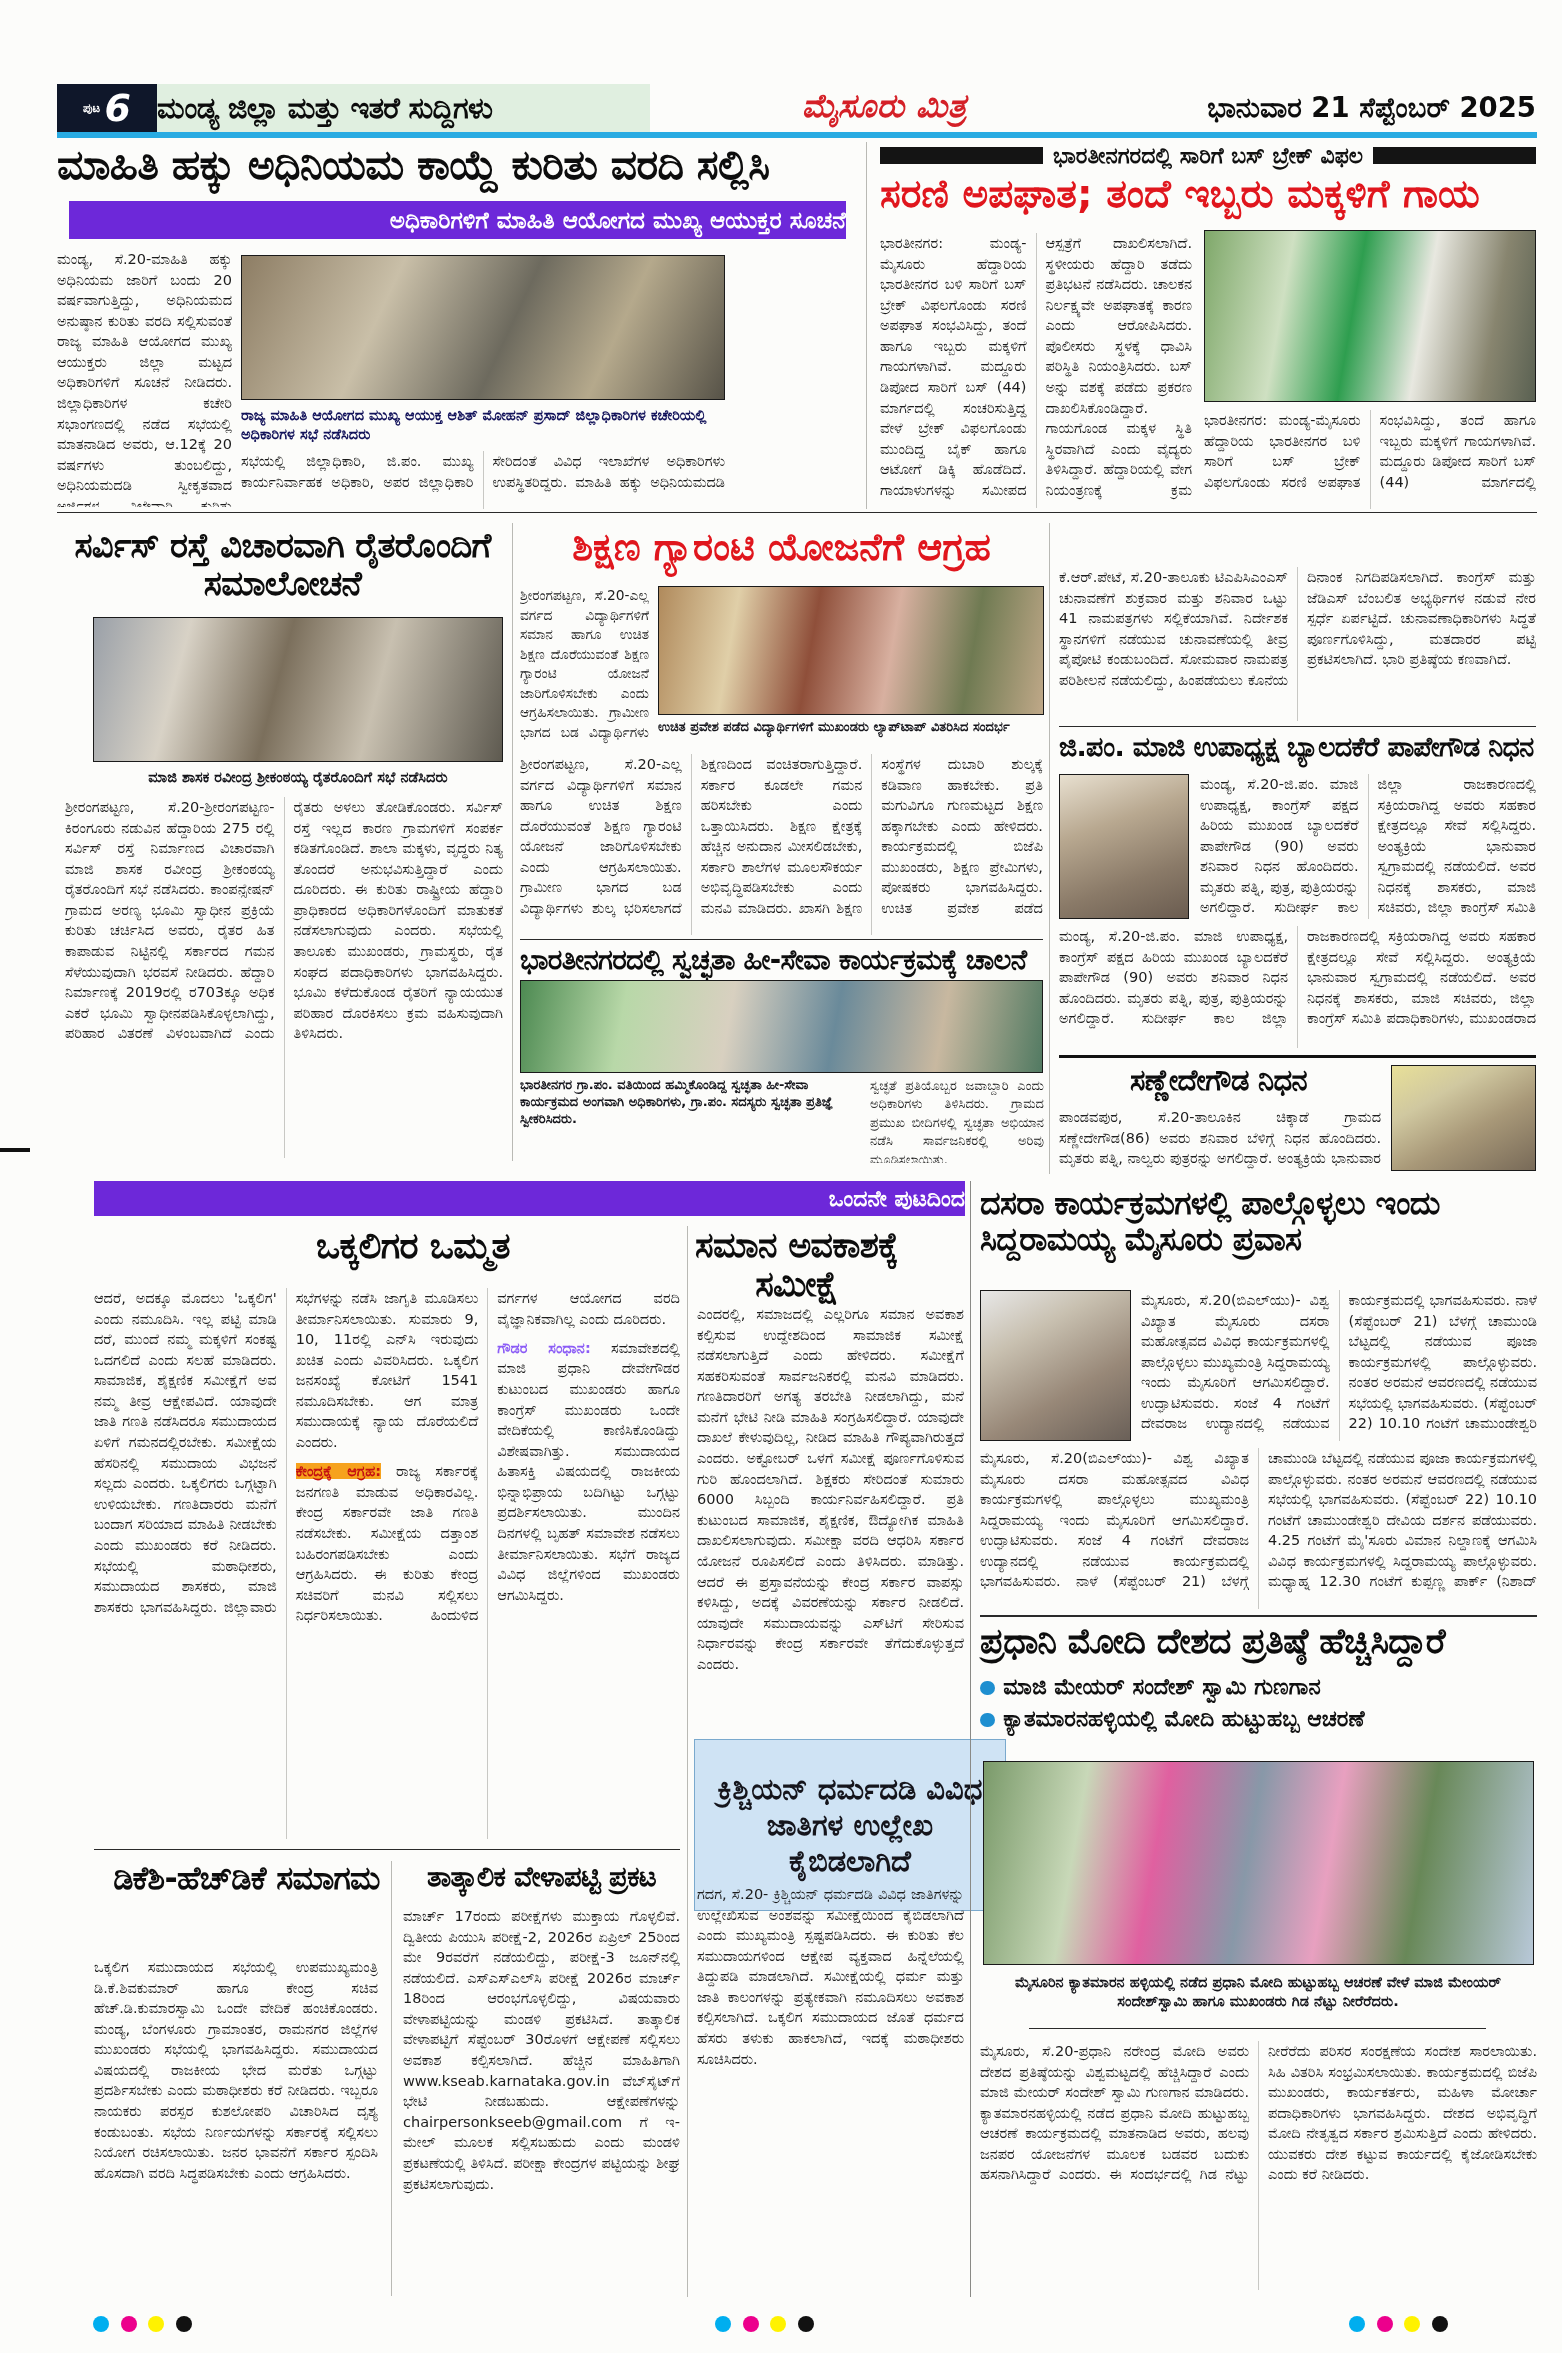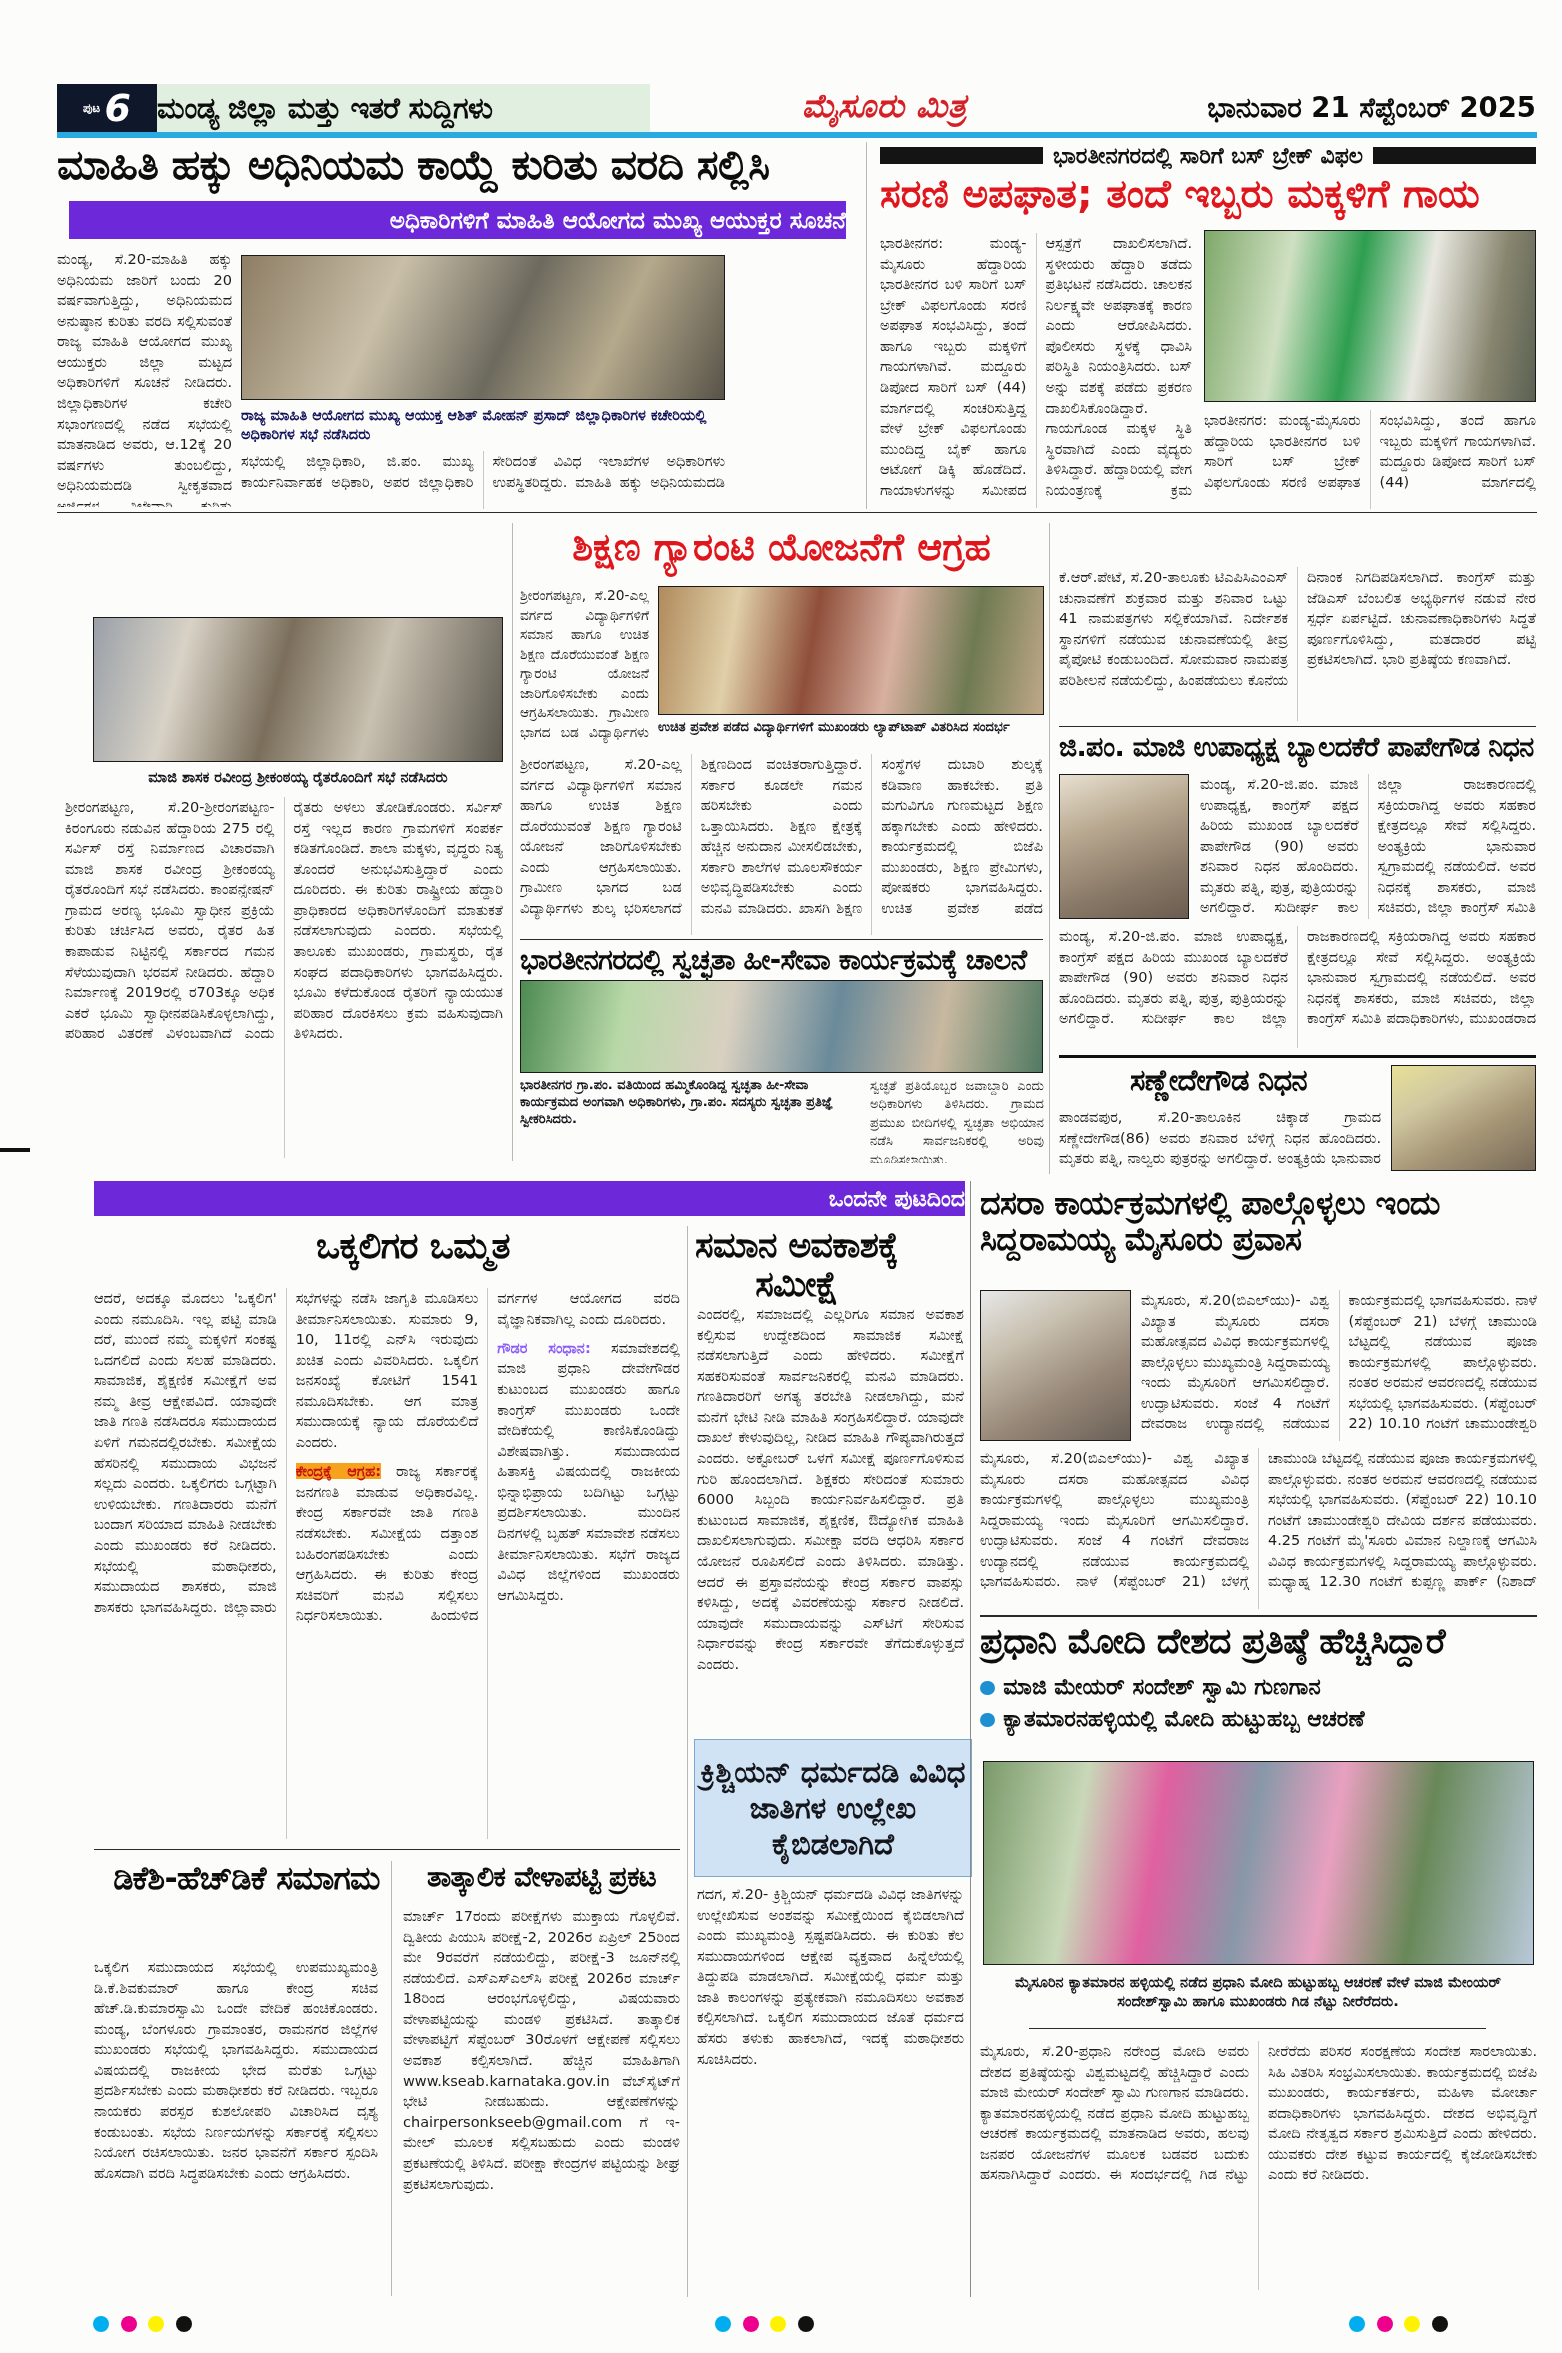--- a/index.html
+++ b/index.html
@@ -63,20 +63,21 @@
     <span>ಭಾರತೀನಗರದಲ್ಲಿ ಸಾರಿಗೆ ಬಸ್ ಬ್ರೇಕ್ ವಿಫಲ</span>
     <span class="kickbar"></span>
   </div>
   <div class="abs headline-red" style="left:880px;top:172px;width:656px;font-size:39px;">ಸರಣಿ ಅಪಘಾತ; ತಂದೆ ಇಬ್ಬರು ಮಕ್ಕಳಿಗೆ ಗಾಯ</div>
   <div class="abs photo" style="left:1204px;top:230px;width:332px;height:172px;background:linear-gradient(100deg,#7fa86a 0%,#cfe0c2 25%,#2e9e4f 45%,#e8e8e0 65%,#88856f 85%,#5a6152 100%);"></div>
   <div class="abs bodytext" style="left:880px;top:233px;width:312px;height:275px;overflow:hidden;column-count:2;">ಭಾರತೀನಗರ: ಮಂಡ್ಯ-ಮೈಸೂರು ಹೆದ್ದಾರಿಯ ಭಾರತೀನಗರ ಬಳಿ ಸಾರಿಗೆ ಬಸ್ ಬ್ರೇಕ್ ವಿಫಲಗೊಂಡು ಸರಣಿ ಅಪಘಾತ ಸಂಭವಿಸಿದ್ದು, ತಂದೆ ಹಾಗೂ ಇಬ್ಬರು ಮಕ್ಕಳಿಗೆ ಗಾಯಗಳಾಗಿವೆ. ಮದ್ದೂರು ಡಿಪೋದ ಸಾರಿಗೆ ಬಸ್ (44) ಮಾರ್ಗದಲ್ಲಿ ಸಂಚರಿಸುತ್ತಿದ್ದ ವೇಳೆ ಬ್ರೇಕ್ ವಿಫಲಗೊಂಡು ಮುಂದಿದ್ದ ಬೈಕ್ ಹಾಗೂ ಆಟೋಗೆ ಡಿಕ್ಕಿ ಹೊಡೆದಿದೆ. ಗಾಯಾಳುಗಳನ್ನು ಸಮೀಪದ ಆಸ್ಪತ್ರೆಗೆ ದಾಖಲಿಸಲಾಗಿದೆ. ಸ್ಥಳೀಯರು ಹೆದ್ದಾರಿ ತಡೆದು ಪ್ರತಿಭಟನೆ ನಡೆಸಿದರು. ಚಾಲಕನ ನಿರ್ಲಕ್ಷ್ಯವೇ ಅಪಘಾತಕ್ಕೆ ಕಾರಣ ಎಂದು ಆರೋಪಿಸಿದರು. ಪೊಲೀಸರು ಸ್ಥಳಕ್ಕೆ ಧಾವಿಸಿ ಪರಿಸ್ಥಿತಿ ನಿಯಂತ್ರಿಸಿದರು. ಬಸ್ ಅನ್ನು ವಶಕ್ಕೆ ಪಡೆದು ಪ್ರಕರಣ ದಾಖಲಿಸಿಕೊಂಡಿದ್ದಾರೆ. ಗಾಯಗೊಂಡ ಮಕ್ಕಳ ಸ್ಥಿತಿ ಸ್ಥಿರವಾಗಿದೆ ಎಂದು ವೈದ್ಯರು ತಿಳಿಸಿದ್ದಾರೆ. ಹೆದ್ದಾರಿಯಲ್ಲಿ ವೇಗ ನಿಯಂತ್ರಣಕ್ಕೆ ಕ್ರಮ ಕೈಗೊಳ್ಳುವಂತೆ ಗ್ರಾಮಸ್ಥರು ಒತ್ತಾಯಿಸಿದರು. ಸಾರಿಗೆ ಇಲಾಖೆ ಅಧಿಕಾರಿಗಳು ಬಸ್ ತಪಾಸಣೆ ನಡೆಸಿದರು.</div>
   <div class="abs bodytext" style="left:1204px;top:410px;width:332px;height:99px;overflow:hidden;column-count:2;">ಭಾರತೀನಗರ: ಮಂಡ್ಯ-ಮೈಸೂರು ಹೆದ್ದಾರಿಯ ಭಾರತೀನಗರ ಬಳಿ ಸಾರಿಗೆ ಬಸ್ ಬ್ರೇಕ್ ವಿಫಲಗೊಂಡು ಸರಣಿ ಅಪಘಾತ ಸಂಭವಿಸಿದ್ದು, ತಂದೆ ಹಾಗೂ ಇಬ್ಬರು ಮಕ್ಕಳಿಗೆ ಗಾಯಗಳಾಗಿವೆ. ಮದ್ದೂರು ಡಿಪೋದ ಸಾರಿಗೆ ಬಸ್ (44) ಮಾರ್ಗದಲ್ಲಿ ಸಂಚರಿಸುತ್ತಿದ್ದ ವೇಳೆ ಬ್ರೇಕ್ ವಿಫಲಗೊಂಡು ಮುಂದಿದ್ದ ಬೈಕ್ ಹಾಗೂ ಆಟೋಗೆ ಡಿಕ್ಕಿ ಹೊಡೆದಿದೆ. ಗಾಯಾಳುಗಳನ್ನು ಸಮೀಪದ ಆಸ್ಪತ್ರೆಗೆ ದಾಖಲಿಸಲಾಗಿದೆ. ಸ್ಥಳೀಯರು ಹೆದ್ದಾರಿ ತಡೆದು ಪ್ರತಿಭಟನೆ ನಡೆಸಿದರು. ಚಾಲಕನ ನಿರ್ಲಕ್ಷ್ಯವೇ ಅಪಘಾತಕ್ಕೆ ಕಾರಣ ಎಂದು ಆರೋಪಿಸಿದರು. ಪೊಲೀಸರು ಸ್ಥಳಕ್ಕೆ ಧಾವಿಸಿ ಪರಿಸ್ಥಿತಿ ನಿಯಂತ್ರಿಸಿದರು. ಬಸ್ ಅನ್ನು ವಶಕ್ಕೆ ಪಡೆದು ಪ್ರಕರಣ ದಾಖಲಿಸಿಕೊಂಡಿದ್ದಾರೆ. ಗಾಯಗೊಂಡ ಮಕ್ಕಳ ಸ್ಥಿತಿ ಸ್ಥಿರವಾಗಿದೆ ಎಂದು ವೈದ್ಯರು ತಿಳಿಸಿದ್ದಾರೆ. ಹೆದ್ದಾರಿಯಲ್ಲಿ ವೇಗ ನಿಯಂತ್ರಣಕ್ಕೆ ಕ್ರಮ ಕೈಗೊಳ್ಳುವಂತೆ ಗ್ರಾಮಸ್ಥರು ಒತ್ತಾಯಿಸಿದರು. ಸಾರಿಗೆ ಇಲಾಖೆ ಅಧಿಕಾರಿಗಳು ಬಸ್ ತಪಾಸಣೆ ನಡೆಸಿದರು.</div>
 
   <div class="abs hrule" style="left:57px;top:512px;width:1480px;"></div>
 
+  <div class="abs headline-black center" style="left:65px;top:526px;width:435px;font-size:34px;">ಸರ್ವಿಸ್ ರಸ್ತೆ ವಿಚಾರವಾಗಿ ರೈತರೊಂದಿಗೆ ಸಮಾಲೋಚನೆ</div>
   <div class="abs photo" style="left:93px;top:617px;width:410px;height:145px;background:linear-gradient(105deg,#9aa0a8 0%,#d8d2c6 22%,#7b6f5c 45%,#c8c0b0 68%,#5e5a50 100%);"></div>
   <div class="abs caption center" style="left:93px;top:768px;width:410px;">ಮಾಜಿ ಶಾಸಕ ರವೀಂದ್ರ ಶ್ರೀಕಂಠಯ್ಯ ರೈತರೊಂದಿಗೆ ಸಭೆ ನಡೆಸಿದರು</div>
   <div class="abs bodytext cols2" style="left:65px;top:797px;width:438px;height:361px;overflow:hidden;">ಶ್ರೀರಂಗಪಟ್ಟಣ, ಸೆ.20-ಶ್ರೀರಂಗಪಟ್ಟಣ-ಕಿರಂಗೂರು ನಡುವಿನ ಹೆದ್ದಾರಿಯ 275 ರಲ್ಲಿ ಸರ್ವಿಸ್ ರಸ್ತೆ ನಿರ್ಮಾಣದ ವಿಚಾರವಾಗಿ ಮಾಜಿ ಶಾಸಕ ರವೀಂದ್ರ ಶ್ರೀಕಂಠಯ್ಯ ರೈತರೊಂದಿಗೆ ಸಭೆ ನಡೆಸಿದರು. ಕಾಂಪನ್ಸೇಷನ್ ಗ್ರಾಮದ ಅರಣ್ಯ ಭೂಮಿ ಸ್ವಾಧೀನ ಪ್ರಕ್ರಿಯೆ ಕುರಿತು ಚರ್ಚಿಸಿದ ಅವರು, ರೈತರ ಹಿತ ಕಾಪಾಡುವ ನಿಟ್ಟಿನಲ್ಲಿ ಸರ್ಕಾರದ ಗಮನ ಸೆಳೆಯುವುದಾಗಿ ಭರವಸೆ ನೀಡಿದರು. ಹೆದ್ದಾರಿ ನಿರ್ಮಾಣಕ್ಕೆ 2019ರಲ್ಲಿ ರ703ಕ್ಕೂ ಅಧಿಕ ಎಕರೆ ಭೂಮಿ ಸ್ವಾಧೀನಪಡಿಸಿಕೊಳ್ಳಲಾಗಿದ್ದು, ಪರಿಹಾರ ವಿತರಣೆ ವಿಳಂಬವಾಗಿದೆ ಎಂದು ರೈತರು ಅಳಲು ತೋಡಿಕೊಂಡರು. ಸರ್ವಿಸ್ ರಸ್ತೆ ಇಲ್ಲದ ಕಾರಣ ಗ್ರಾಮಗಳಿಗೆ ಸಂಪರ್ಕ ಕಡಿತಗೊಂಡಿದೆ. ಶಾಲಾ ಮಕ್ಕಳು, ವೃದ್ಧರು ನಿತ್ಯ ತೊಂದರೆ ಅನುಭವಿಸುತ್ತಿದ್ದಾರೆ ಎಂದು ದೂರಿದರು. ಈ ಕುರಿತು ರಾಷ್ಟ್ರೀಯ ಹೆದ್ದಾರಿ ಪ್ರಾಧಿಕಾರದ ಅಧಿಕಾರಿಗಳೊಂದಿಗೆ ಮಾತುಕತೆ ನಡೆಸಲಾಗುವುದು ಎಂದರು. ಸಭೆಯಲ್ಲಿ ತಾಲೂಕು ಮುಖಂಡರು, ಗ್ರಾಮಸ್ಥರು, ರೈತ ಸಂಘದ ಪದಾಧಿಕಾರಿಗಳು ಭಾಗವಹಿಸಿದ್ದರು. ಭೂಮಿ ಕಳೆದುಕೊಂಡ ರೈತರಿಗೆ ನ್ಯಾಯಯುತ ಪರಿಹಾರ ದೊರಕಿಸಲು ಕ್ರಮ ವಹಿಸುವುದಾಗಿ ತಿಳಿಸಿದರು.</div>
   <div class="abs vrule" style="left:512px;top:523px;height:638px;"></div>
 
   <div class="abs headline-red center" style="left:520px;top:526px;width:523px;font-size:38px;">ಶಿಕ್ಷಣ ಗ್ಯಾರಂಟಿ ಯೋಜನೆಗೆ ಆಗ್ರಹ</div>
   <div class="abs photo" style="left:658px;top:586px;width:386px;height:129px;background:linear-gradient(100deg,#b08a5c 0%,#e0cfa8 20%,#8f4f3a 40%,#d8b0a0 60%,#6f7a52 80%,#bfa888 100%);"></div>
   <div class="abs caption" style="left:658px;top:719px;width:386px;font-size:13px;">ಉಚಿತ ಪ್ರವೇಶ ಪಡೆದ ವಿದ್ಯಾರ್ಥಿಗಳಿಗೆ ಮುಖಂಡರು ಲ್ಯಾಪ್‌ಟಾಪ್ ವಿತರಿಸಿದ ಸಂದರ್ಭ</div>
   <div class="abs bodytext" style="left:520px;top:586px;width:129px;height:159px;overflow:hidden;font-size:13.8px;">ಶ್ರೀರಂಗಪಟ್ಟಣ, ಸೆ.20-ಎಲ್ಲ ವರ್ಗದ ವಿದ್ಯಾರ್ಥಿಗಳಿಗೆ ಸಮಾನ ಹಾಗೂ ಉಚಿತ ಶಿಕ್ಷಣ ದೊರೆಯುವಂತೆ ಶಿಕ್ಷಣ ಗ್ಯಾರಂಟಿ ಯೋಜನೆ ಜಾರಿಗೊಳಿಸಬೇಕು ಎಂದು ಆಗ್ರಹಿಸಲಾಯಿತು. ಗ್ರಾಮೀಣ ಭಾಗದ ಬಡ ವಿದ್ಯಾರ್ಥಿಗಳು ಶುಲ್ಕ ಭರಿಸಲಾಗದೆ ಶಿಕ್ಷಣದಿಂದ ವಂಚಿತರಾಗುತ್ತಿದ್ದಾರೆ. ಸರ್ಕಾರ ಕೂಡಲೇ ಗಮನ ಹರಿಸಬೇಕು ಎಂದು ಒತ್ತಾಯಿಸಿದರು. ಶಿಕ್ಷಣ ಕ್ಷೇತ್ರಕ್ಕೆ ಹೆಚ್ಚಿನ ಅನುದಾನ ಮೀಸಲಿಡಬೇಕು, ಸರ್ಕಾರಿ ಶಾಲೆಗಳ ಮೂಲಸೌಕರ್ಯ ಅಭಿವೃದ್ಧಿಪಡಿಸಬೇಕು ಎಂದು ಮನವಿ ಮಾಡಿದರು. ಖಾಸಗಿ ಶಿಕ್ಷಣ ಸಂಸ್ಥೆಗಳ ದುಬಾರಿ ಶುಲ್ಕಕ್ಕೆ ಕಡಿವಾಣ ಹಾಕಬೇಕು. ಪ್ರತಿ ಮಗುವಿಗೂ ಗುಣಮಟ್ಟದ ಶಿಕ್ಷಣ ಹಕ್ಕಾಗಬೇಕು ಎಂದು ಹೇಳಿದರು. ಕಾರ್ಯಕ್ರಮದಲ್ಲಿ ಬಿಜೆಪಿ ಮುಖಂಡರು, ಶಿಕ್ಷಣ ಪ್ರೇಮಿಗಳು, ಪೋಷಕರು ಭಾಗವಹಿಸಿದ್ದರು. ಉಚಿತ ಪ್ರವೇಶ ಪಡೆದ ವಿದ್ಯಾರ್ಥಿಗಳಿಗೆ ಲ್ಯಾಪ್‌ಟಾಪ್ ಹಾಗೂ ಶೈಕ್ಷಣಿಕ ಸಾಮಗ್ರಿ ವಿತರಿಸಲಾಯಿತು. ಮುಂದಿನ ದಿನಗಳಲ್ಲಿ ಹೋಬಳಿ ಮಟ್ಟದಲ್ಲಿ ಜಾಗೃತಿ ಸಭೆಗಳನ್ನು ನಡೆಸುವುದಾಗಿ ತಿಳಿಸಿದರು.</div>
   <div class="abs bodytext cols3" style="left:520px;top:754px;width:523px;height:181px;overflow:hidden;">ಶ್ರೀರಂಗಪಟ್ಟಣ, ಸೆ.20-ಎಲ್ಲ ವರ್ಗದ ವಿದ್ಯಾರ್ಥಿಗಳಿಗೆ ಸಮಾನ ಹಾಗೂ ಉಚಿತ ಶಿಕ್ಷಣ ದೊರೆಯುವಂತೆ ಶಿಕ್ಷಣ ಗ್ಯಾರಂಟಿ ಯೋಜನೆ ಜಾರಿಗೊಳಿಸಬೇಕು ಎಂದು ಆಗ್ರಹಿಸಲಾಯಿತು. ಗ್ರಾಮೀಣ ಭಾಗದ ಬಡ ವಿದ್ಯಾರ್ಥಿಗಳು ಶುಲ್ಕ ಭರಿಸಲಾಗದೆ ಶಿಕ್ಷಣದಿಂದ ವಂಚಿತರಾಗುತ್ತಿದ್ದಾರೆ. ಸರ್ಕಾರ ಕೂಡಲೇ ಗಮನ ಹರಿಸಬೇಕು ಎಂದು ಒತ್ತಾಯಿಸಿದರು. ಶಿಕ್ಷಣ ಕ್ಷೇತ್ರಕ್ಕೆ ಹೆಚ್ಚಿನ ಅನುದಾನ ಮೀಸಲಿಡಬೇಕು, ಸರ್ಕಾರಿ ಶಾಲೆಗಳ ಮೂಲಸೌಕರ್ಯ ಅಭಿವೃದ್ಧಿಪಡಿಸಬೇಕು ಎಂದು ಮನವಿ ಮಾಡಿದರು. ಖಾಸಗಿ ಶಿಕ್ಷಣ ಸಂಸ್ಥೆಗಳ ದುಬಾರಿ ಶುಲ್ಕಕ್ಕೆ ಕಡಿವಾಣ ಹಾಕಬೇಕು. ಪ್ರತಿ ಮಗುವಿಗೂ ಗುಣಮಟ್ಟದ ಶಿಕ್ಷಣ ಹಕ್ಕಾಗಬೇಕು ಎಂದು ಹೇಳಿದರು. ಕಾರ್ಯಕ್ರಮದಲ್ಲಿ ಬಿಜೆಪಿ ಮುಖಂಡರು, ಶಿಕ್ಷಣ ಪ್ರೇಮಿಗಳು, ಪೋಷಕರು ಭಾಗವಹಿಸಿದ್ದರು. ಉಚಿತ ಪ್ರವೇಶ ಪಡೆದ ವಿದ್ಯಾರ್ಥಿಗಳಿಗೆ ಲ್ಯಾಪ್‌ಟಾಪ್ ಹಾಗೂ ಶೈಕ್ಷಣಿಕ ಸಾಮಗ್ರಿ ವಿತರಿಸಲಾಯಿತು. ಮುಂದಿನ ದಿನಗಳಲ್ಲಿ ಹೋಬಳಿ ಮಟ್ಟದಲ್ಲಿ ಜಾಗೃತಿ ಸಭೆಗಳನ್ನು ನಡೆಸುವುದಾಗಿ ತಿಳಿಸಿದರು.</div>
@@ -114,21 +115,21 @@
        <span>ರಾಜ್ಯ ಸರ್ಕಾರಕ್ಕೆ ಜನಗಣತಿ ಮಾಡುವ ಅಧಿಕಾರವಿಲ್ಲ. ಕೇಂದ್ರ ಸರ್ಕಾರವೇ ಜಾತಿ ಗಣತಿ ನಡೆಸಬೇಕು. ಸಮೀಕ್ಷೆಯ ದತ್ತಾಂಶ ಬಹಿರಂಗಪಡಿಸಬೇಕು ಎಂದು ಆಗ್ರಹಿಸಿದರು. ಈ ಕುರಿತು ಕೇಂದ್ರ ಸಚಿವರಿಗೆ ಮನವಿ ಸಲ್ಲಿಸಲು ನಿರ್ಧರಿಸಲಾಯಿತು. ಹಿಂದುಳಿದ ವರ್ಗಗಳ ಆಯೋಗದ ವರದಿ ವೈಜ್ಞಾನಿಕವಾಗಿಲ್ಲ ಎಂದು ದೂರಿದರು.</span></p>
     <p><span class="red-inline">ಗೌಡರ ಸಂಧಾನ:</span>
        <span>ಸಮಾವೇಶದಲ್ಲಿ ಮಾಜಿ ಪ್ರಧಾನಿ ದೇವೇಗೌಡರ ಕುಟುಂಬದ ಮುಖಂಡರು ಹಾಗೂ ಕಾಂಗ್ರೆಸ್ ಮುಖಂಡರು ಒಂದೇ ವೇದಿಕೆಯಲ್ಲಿ ಕಾಣಿಸಿಕೊಂಡಿದ್ದು ವಿಶೇಷವಾಗಿತ್ತು. ಸಮುದಾಯದ ಹಿತಾಸಕ್ತಿ ವಿಷಯದಲ್ಲಿ ರಾಜಕೀಯ ಭಿನ್ನಾಭಿಪ್ರಾಯ ಬದಿಗಿಟ್ಟು ಒಗ್ಗಟ್ಟು ಪ್ರದರ್ಶಿಸಲಾಯಿತು. ಮುಂದಿನ ದಿನಗಳಲ್ಲಿ ಬೃಹತ್ ಸಮಾವೇಶ ನಡೆಸಲು ತೀರ್ಮಾನಿಸಲಾಯಿತು. ಸಭೆಗೆ ರಾಜ್ಯದ ವಿವಿಧ ಜಿಲ್ಲೆಗಳಿಂದ ಮುಖಂಡರು ಆಗಮಿಸಿದ್ದರು.</span></p>
   </div>
 
   <div class="abs vrule" style="left:687px;top:1226px;height:1071px;"></div>
 
   <div class="abs headline-black center" style="left:663px;top:1226px;width:267px;font-size:35px;">ಸಮಾನ ಅವಕಾಶಕ್ಕೆ ಸಮೀಕ್ಷೆ</div>
   <div class="abs bodytext" style="left:697px;top:1304px;width:267px;height:428px;overflow:hidden;">ಎಂದರಲ್ಲಿ, ಸಮಾಜದಲ್ಲಿ ಎಲ್ಲರಿಗೂ ಸಮಾನ ಅವಕಾಶ ಕಲ್ಪಿಸುವ ಉದ್ದೇಶದಿಂದ ಸಾಮಾಜಿಕ ಸಮೀಕ್ಷೆ ನಡೆಸಲಾಗುತ್ತಿದೆ ಎಂದು ಹೇಳಿದರು. ಸಮೀಕ್ಷೆಗೆ ಸಹಕರಿಸುವಂತೆ ಸಾರ್ವಜನಿಕರಲ್ಲಿ ಮನವಿ ಮಾಡಿದರು. ಗಣತಿದಾರರಿಗೆ ಅಗತ್ಯ ತರಬೇತಿ ನೀಡಲಾಗಿದ್ದು, ಮನೆ ಮನೆಗೆ ಭೇಟಿ ನೀಡಿ ಮಾಹಿತಿ ಸಂಗ್ರಹಿಸಲಿದ್ದಾರೆ. ಯಾವುದೇ ದಾಖಲೆ ಕೇಳುವುದಿಲ್ಲ, ನೀಡಿದ ಮಾಹಿತಿ ಗೌಪ್ಯವಾಗಿರುತ್ತದೆ ಎಂದರು. ಅಕ್ಟೋಬರ್ ಒಳಗೆ ಸಮೀಕ್ಷೆ ಪೂರ್ಣಗೊಳಿಸುವ ಗುರಿ ಹೊಂದಲಾಗಿದೆ. ಶಿಕ್ಷಕರು ಸೇರಿದಂತೆ ಸುಮಾರು 6000 ಸಿಬ್ಬಂದಿ ಕಾರ್ಯನಿರ್ವಹಿಸಲಿದ್ದಾರೆ. ಪ್ರತಿ ಕುಟುಂಬದ ಸಾಮಾಜಿಕ, ಶೈಕ್ಷಣಿಕ, ಔದ್ಯೋಗಿಕ ಮಾಹಿತಿ ದಾಖಲಿಸಲಾಗುವುದು. ಸಮೀಕ್ಷಾ ವರದಿ ಆಧರಿಸಿ ಸರ್ಕಾರ ಯೋಜನೆ ರೂಪಿಸಲಿದೆ ಎಂದು ತಿಳಿಸಿದರು. ಮಾಡಿತ್ತು. ಆದರೆ ಈ ಪ್ರಸ್ತಾವನೆಯನ್ನು ಕೇಂದ್ರ ಸರ್ಕಾರ ವಾಪಸ್ಸು ಕಳಿಸಿದ್ದು, ಅದಕ್ಕೆ ವಿವರಣೆಯನ್ನು ಸರ್ಕಾರ ನೀಡಲಿದೆ. ಯಾವುದೇ ಸಮುದಾಯವನ್ನು ಎಸ್‌ಟಿಗೆ ಸೇರಿಸುವ ನಿರ್ಧಾರವನ್ನು ಕೇಂದ್ರ ಸರ್ಕಾರವೇ ತೆಗೆದುಕೊಳ್ಳುತ್ತದೆ ಎಂದರು.</div>
 
-  <div class="abs boxed-blue" style="left:694px;top:1739px;width:272px;height:132px;display:flex;align-items:center;justify-content:center;padding:2px;">
+  <div class="abs boxed-blue" style="left:694px;top:1739px;width:272px;height:132px;display:flex;align-items:center;justify-content:center;padding:19px;">
     <span style="font-size:29px;">ಕ್ರಿಶ್ಚಿಯನ್ ಧರ್ಮದಡಿ ವಿವಿಧ ಜಾತಿಗಳ ಉಲ್ಲೇಖ ಕೈಬಿಡಲಾಗಿದೆ</span>
   </div>
   <div class="abs bodytext" style="left:697px;top:1884px;width:267px;height:406px;overflow:hidden;">ಗದಗ, ಸೆ.20- ಕ್ರಿಶ್ಚಿಯನ್ ಧರ್ಮದಡಿ ವಿವಿಧ ಜಾತಿಗಳನ್ನು ಉಲ್ಲೇಖಿಸುವ ಅಂಶವನ್ನು ಸಮೀಕ್ಷೆಯಿಂದ ಕೈಬಿಡಲಾಗಿದೆ ಎಂದು ಮುಖ್ಯಮಂತ್ರಿ ಸ್ಪಷ್ಟಪಡಿಸಿದರು. ಈ ಕುರಿತು ಕೆಲ ಸಮುದಾಯಗಳಿಂದ ಆಕ್ಷೇಪ ವ್ಯಕ್ತವಾದ ಹಿನ್ನೆಲೆಯಲ್ಲಿ ತಿದ್ದುಪಡಿ ಮಾಡಲಾಗಿದೆ. ಸಮೀಕ್ಷೆಯಲ್ಲಿ ಧರ್ಮ ಮತ್ತು ಜಾತಿ ಕಾಲಂಗಳನ್ನು ಪ್ರತ್ಯೇಕವಾಗಿ ನಮೂದಿಸಲು ಅವಕಾಶ ಕಲ್ಪಿಸಲಾಗಿದೆ. ಒಕ್ಕಲಿಗ ಸಮುದಾಯದ ಜೊತೆ ಧರ್ಮದ ಹೆಸರು ತಳುಕು ಹಾಕಲಾಗಿದೆ, ಇದಕ್ಕೆ ಮಠಾಧೀಶರು ಸೂಚಿಸಿದರು.</div>
 
   <div class="abs hrule" style="left:94px;top:1849px;width:586px;height:1.4px;"></div>
   <div class="abs headline-black center" style="left:109px;top:1861px;width:275px;font-size:32px;">ಡಿಕೆಶಿ-ಹೆಚ್‌ಡಿಕೆ ಸಮಾಗಮ</div>
   <div class="abs bodytext" style="left:94px;top:1957px;width:284px;height:333px;overflow:hidden;">ಒಕ್ಕಲಿಗ ಸಮುದಾಯದ ಸಭೆಯಲ್ಲಿ ಉಪಮುಖ್ಯಮಂತ್ರಿ ಡಿ.ಕೆ.ಶಿವಕುಮಾರ್ ಹಾಗೂ ಕೇಂದ್ರ ಸಚಿವ ಹೆಚ್.ಡಿ.ಕುಮಾರಸ್ವಾಮಿ ಒಂದೇ ವೇದಿಕೆ ಹಂಚಿಕೊಂಡರು. ಮಂಡ್ಯ, ಬೆಂಗಳೂರು ಗ್ರಾಮಾಂತರ, ರಾಮನಗರ ಜಿಲ್ಲೆಗಳ ಮುಖಂಡರು ಸಭೆಯಲ್ಲಿ ಭಾಗವಹಿಸಿದ್ದರು. ಸಮುದಾಯದ ವಿಷಯದಲ್ಲಿ ರಾಜಕೀಯ ಭೇದ ಮರೆತು ಒಗ್ಗಟ್ಟು ಪ್ರದರ್ಶಿಸಬೇಕು ಎಂದು ಮಠಾಧೀಶರು ಕರೆ ನೀಡಿದರು. ಇಬ್ಬರೂ ನಾಯಕರು ಪರಸ್ಪರ ಕುಶಲೋಪರಿ ವಿಚಾರಿಸಿದ ದೃಶ್ಯ ಕಂಡುಬಂತು. ಸಭೆಯ ನಿರ್ಣಯಗಳನ್ನು ಸರ್ಕಾರಕ್ಕೆ ಸಲ್ಲಿಸಲು ನಿಯೋಗ ರಚಿಸಲಾಯಿತು. ಜನರ ಭಾವನೆಗೆ ಸರ್ಕಾರ ಸ್ಪಂದಿಸಿ ಹೊಸದಾಗಿ ವರದಿ ಸಿದ್ಧಪಡಿಸಬೇಕು ಎಂದು ಆಗ್ರಹಿಸಿದರು.</div>
   <div class="abs vrule" style="left:391px;top:1861px;height:435px;"></div>
   <div class="abs headline-black center" style="left:403px;top:1861px;width:277px;font-size:27.5px;">ತಾತ್ಕಾಲಿಕ ವೇಳಾಪಟ್ಟಿ ಪ್ರಕಟ</div>
   <div class="abs bodytext" style="left:403px;top:1906px;width:277px;height:384px;overflow:hidden;">ಮಾರ್ಚ್ 17ರಂದು ಪರೀಕ್ಷೆಗಳು ಮುಕ್ತಾಯ ಗೊಳ್ಳಲಿವೆ. ದ್ವಿತೀಯ ಪಿಯುಸಿ ಪರೀಕ್ಷೆ-2, 2026ರ ಏಪ್ರಿಲ್ 25ರಿಂದ ಮೇ 9ರವರೆಗೆ ನಡೆಯಲಿದ್ದು, ಪರೀಕ್ಷೆ-3 ಜೂನ್‌ನಲ್ಲಿ ನಡೆಯಲಿದೆ. ಎಸ್‌ಎಸ್‌ಎಲ್‌ಸಿ ಪರೀಕ್ಷೆ 2026ರ ಮಾರ್ಚ್ 18ರಿಂದ ಆರಂಭಗೊಳ್ಳಲಿದ್ದು, ವಿಷಯವಾರು ವೇಳಾಪಟ್ಟಿಯನ್ನು ಮಂಡಳಿ ಪ್ರಕಟಿಸಿದೆ. ತಾತ್ಕಾಲಿಕ ವೇಳಾಪಟ್ಟಿಗೆ ಸೆಪ್ಟೆಂಬರ್ 30ರೊಳಗೆ ಆಕ್ಷೇಪಣೆ ಸಲ್ಲಿಸಲು ಅವಕಾಶ ಕಲ್ಪಿಸಲಾಗಿದೆ. ಹೆಚ್ಚಿನ ಮಾಹಿತಿಗಾಗಿ www.kseab.karnataka.gov.in ವೆಬ್‌ಸೈಟ್‌ಗೆ ಭೇಟಿ ನೀಡಬಹುದು. ಆಕ್ಷೇಪಣೆಗಳನ್ನು chairpersonkseeb@gmail.com ಗೆ ಇ-ಮೇಲ್ ಮೂಲಕ ಸಲ್ಲಿಸಬಹುದು ಎಂದು ಮಂಡಳಿ ಪ್ರಕಟಣೆಯಲ್ಲಿ ತಿಳಿಸಿದೆ. ಪರೀಕ್ಷಾ ಕೇಂದ್ರಗಳ ಪಟ್ಟಿಯನ್ನು ಶೀಘ್ರ ಪ್ರಕಟಿಸಲಾಗುವುದು.</div>

